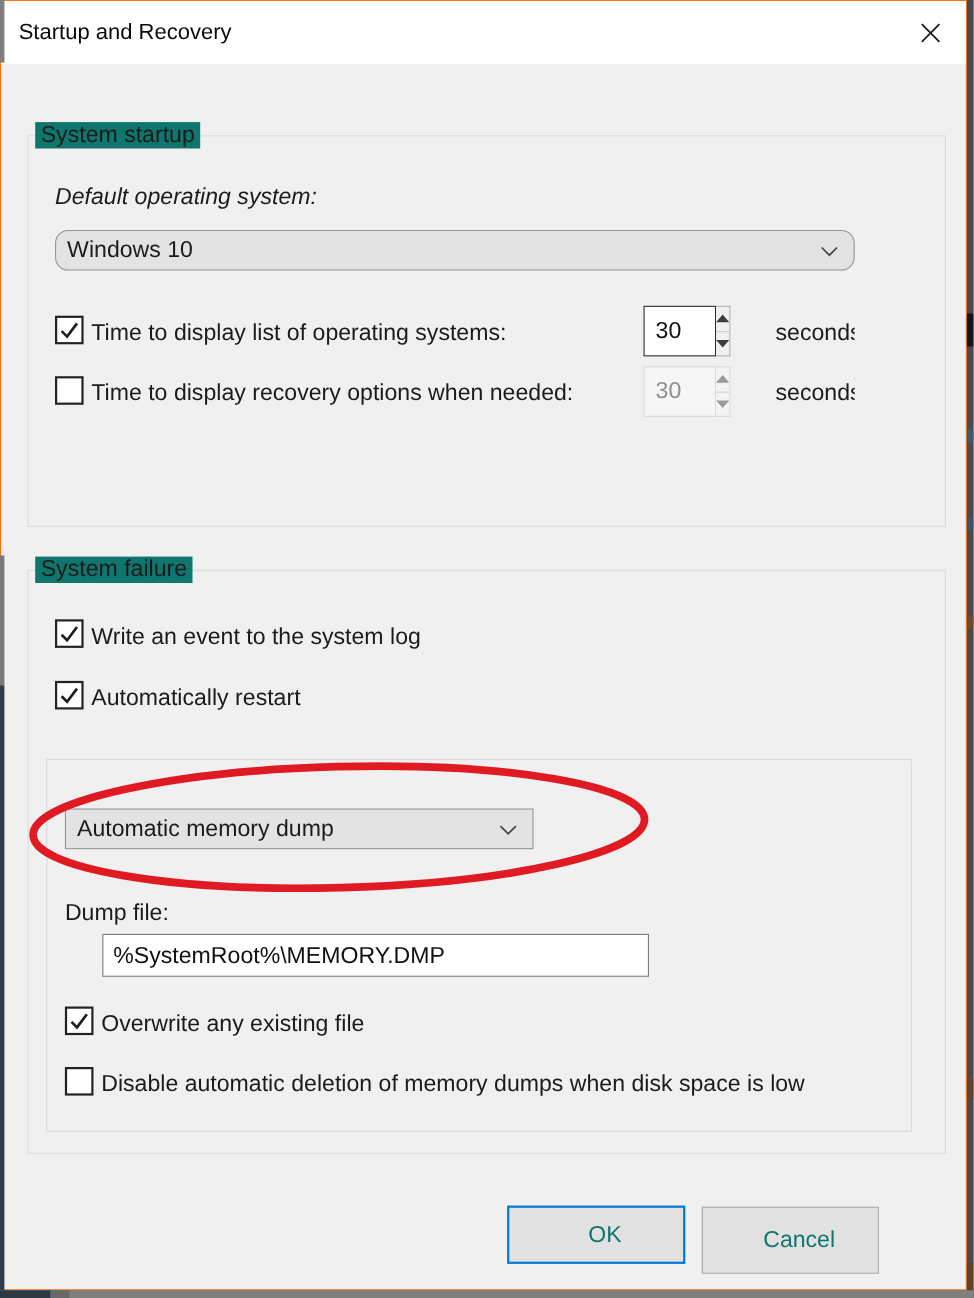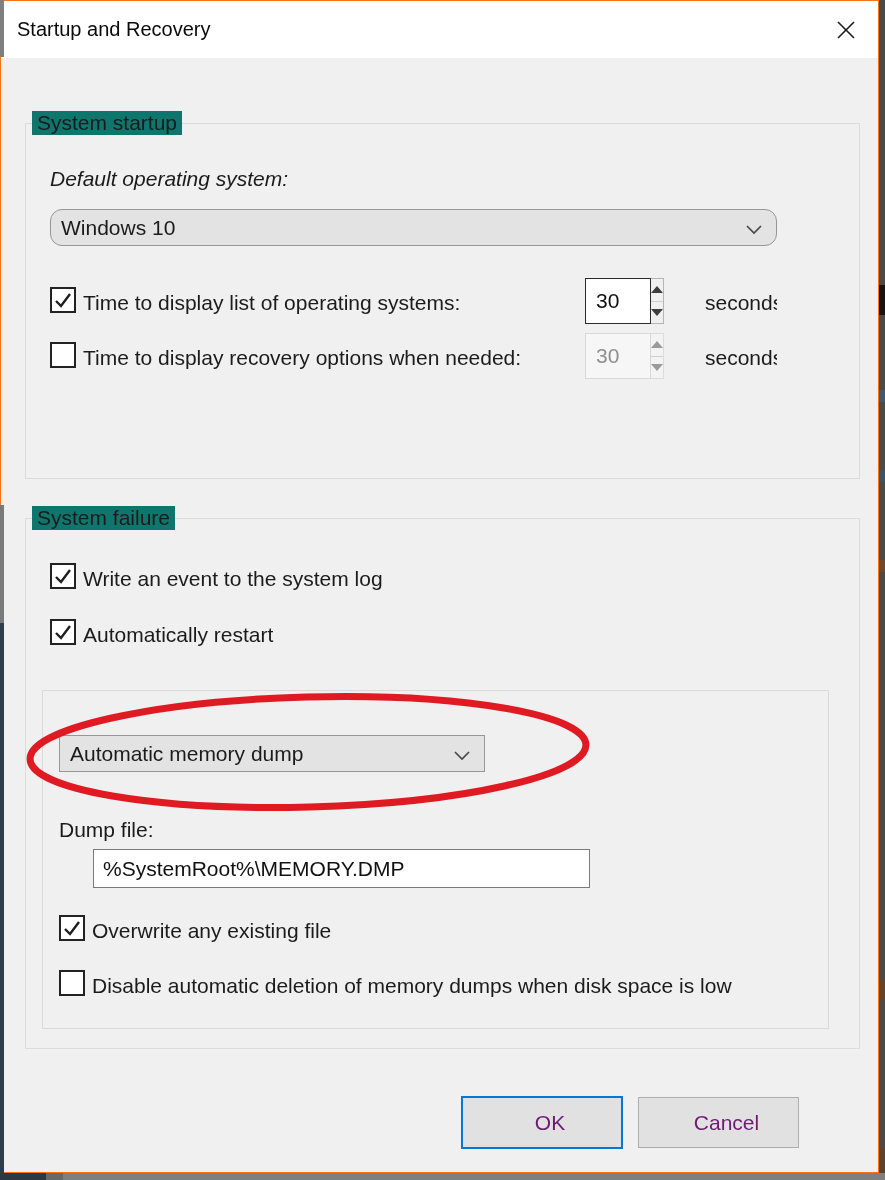--- a/index.html
+++ b/index.html
@@ -34,23 +34,23 @@
   .tri-up { width:0; height:0; border-left:6px solid transparent; border-right:6px solid transparent; border-bottom:7px solid #3d3d3d; }
   .tri-dn { width:0; height:0; border-left:6px solid transparent; border-right:6px solid transparent; border-top:7px solid #3d3d3d; }
 
   .spinner.disabled .spin-text { background:#f6f6f6; border:1px solid #d8d8d8; color:#8f8f8f; }
   .spinner.disabled .spin-btns { border-color:#dcdcdc; background:#f3f3f3; }
   .spinner.disabled .tri-up { border-bottom-color:#9a9a9a; }
   .spinner.disabled .tri-dn { border-top-color:#9a9a9a; }
 
   .textinput { position:absolute; height:39px; background:#fff; border:1px solid #7a7a7a; font-family:"Liberation Sans", sans-serif; font-size:21px; padding-left:9px; color:#111; }
 
-  .btn { position:absolute; background:#e1e1e1; font-family:"Liberation Sans", sans-serif; font-size:21px; color:#701a75; display:flex; align-items:center; justify-content:center; cursor:pointer;padding-left:16px; }
+  .btn { position:absolute; background:#e1e1e1; font-family:"Liberation Sans", sans-serif; font-size:21px; color:#0f766e; display:flex; align-items:center; justify-content:center; cursor:pointer;padding-left:16px; }
   .btn-ok { left:460px; top:1095px; width:162px; height:53px; border:2px solid #0078d7; }
-  .btn-cancel { left:637px; top:1096px; width:161px; height:51px; border:1px solid #adadad; }
+  .btn-cancel { left:637px; top:1096px; width:161px; height:61px; border:1px solid #adadad; }
 
   
   .strip-right { position:absolute; left:879px; top:0; width:6px; height:1180px; background:#4a4a4a; z-index:2; }
   .frag { position:absolute; left:0; width:6px; }
   .strip-bottom { position:absolute; left:0; top:1173px; width:885px; height:7px; background:#7f7f7f; z-index:2; }
   .strip-bottom .seg1 { position:absolute; left:0; top:0; width:46px; height:7px; background:#2b3945; }
   .strip-bottom .seg2 { position:absolute; left:46px; top:0; width:17px; height:7px; background:#686868; }
   .strip-left { position:absolute; left:0; top:0; width:4px; height:1180px; z-index:2; pointer-events:none; }
   .strip-left .sl1 { position:absolute; left:0; top:0; width:4px; height:57px; background:#7f7f7f; }
   .strip-left .sl2 { position:absolute; left:0; top:505px; width:4px; height:118px; background:#7a7a7a; }

